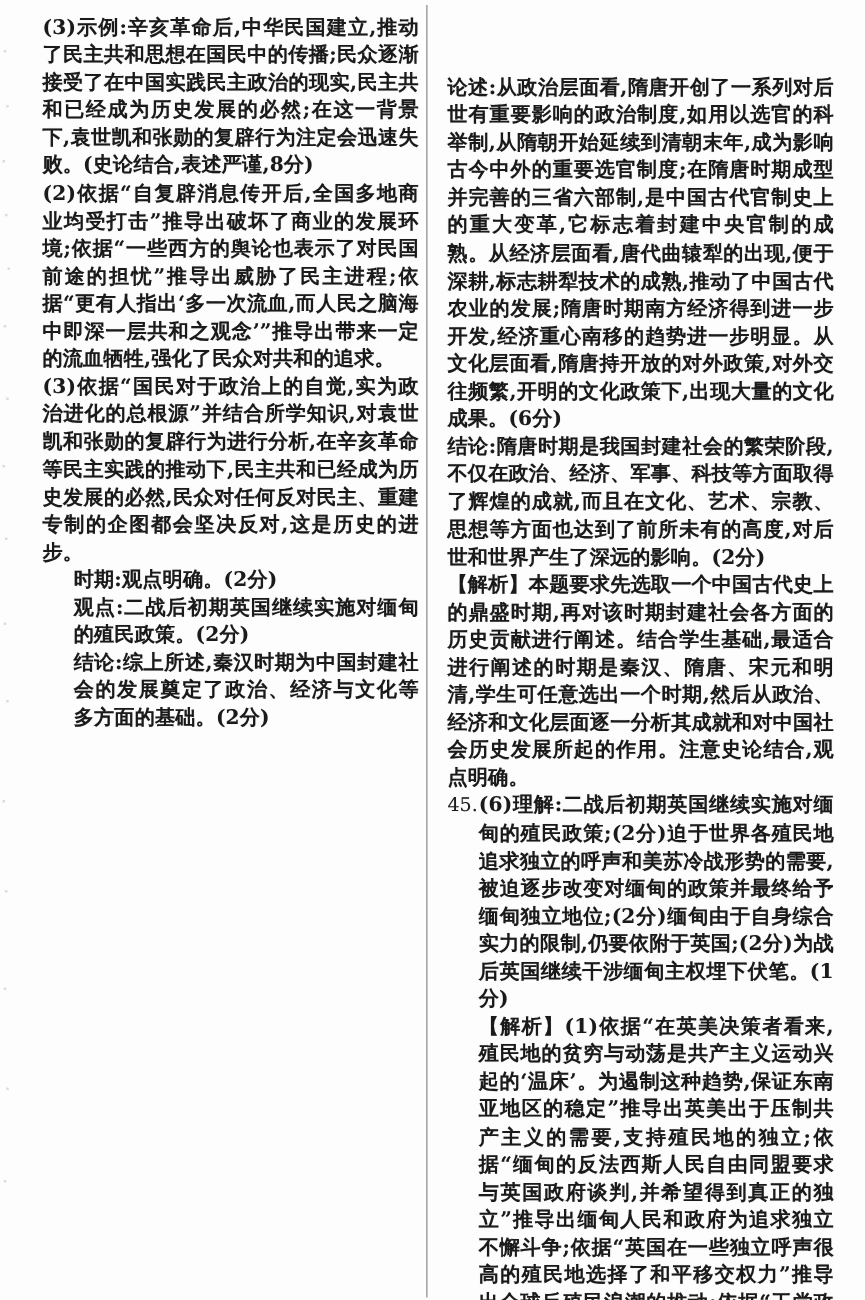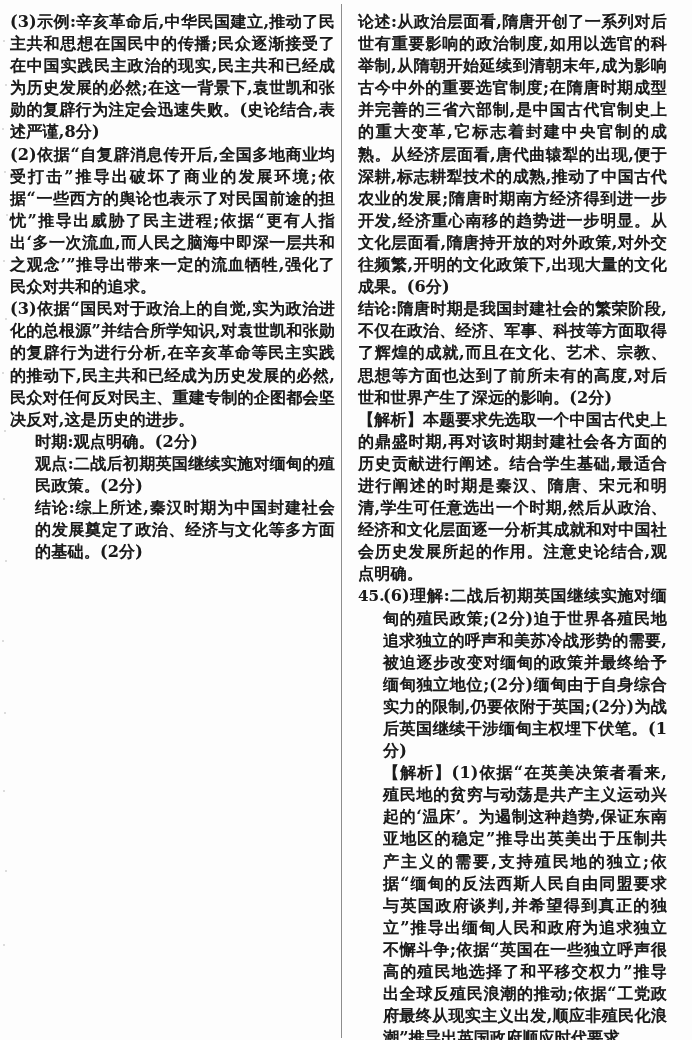--- a/index.html
+++ b/index.html
@@ -34,26 +34,27 @@
     width: 692px;
     height: 1040px;
     box-sizing: border-box;
   }
   .col {
     box-sizing: border-box;
     width: 346px;
     padding-top: 11px;
   }
   .col-left {
-    padding-left: 10px;
+    padding-left: 34px;
     padding-right: 11px;
   }
   .col-right {
     padding-left: 12px;
     padding-right: 25px;
+    margin-top: 48px;
   }
   .para {
     font-size: 16.1px;
     line-height: 22.1px;
     text-align: justify;
     text-justify: inter-ideograph;
     letter-spacing: 0.15px;
     margin: 0;
     font-weight: 600;
     color: #1a1a1a;
@@ -63,21 +64,21 @@
   .numbered {
     position: relative;
     padding-left: 25px;
   }
   .numbered .qnum {
     position: absolute;
     left: 0;
     top: 0;
     font-size: 15.2px;
     line-height: 22.1px;
-    font-weight: 700;
+    font-weight: 400;
     letter-spacing: 0;
     font-family: "DejaVu Serif", "Liberation Serif", serif;
   }
   .indent {
     padding-left: 25px;
   }
   
   .speckle {
     position: absolute;
     left: 2px;

